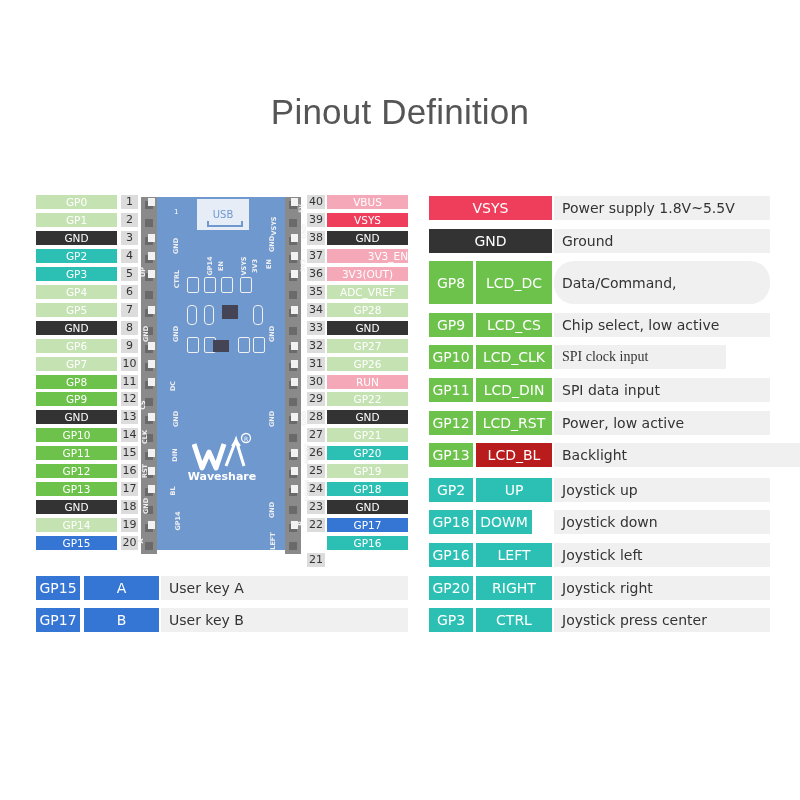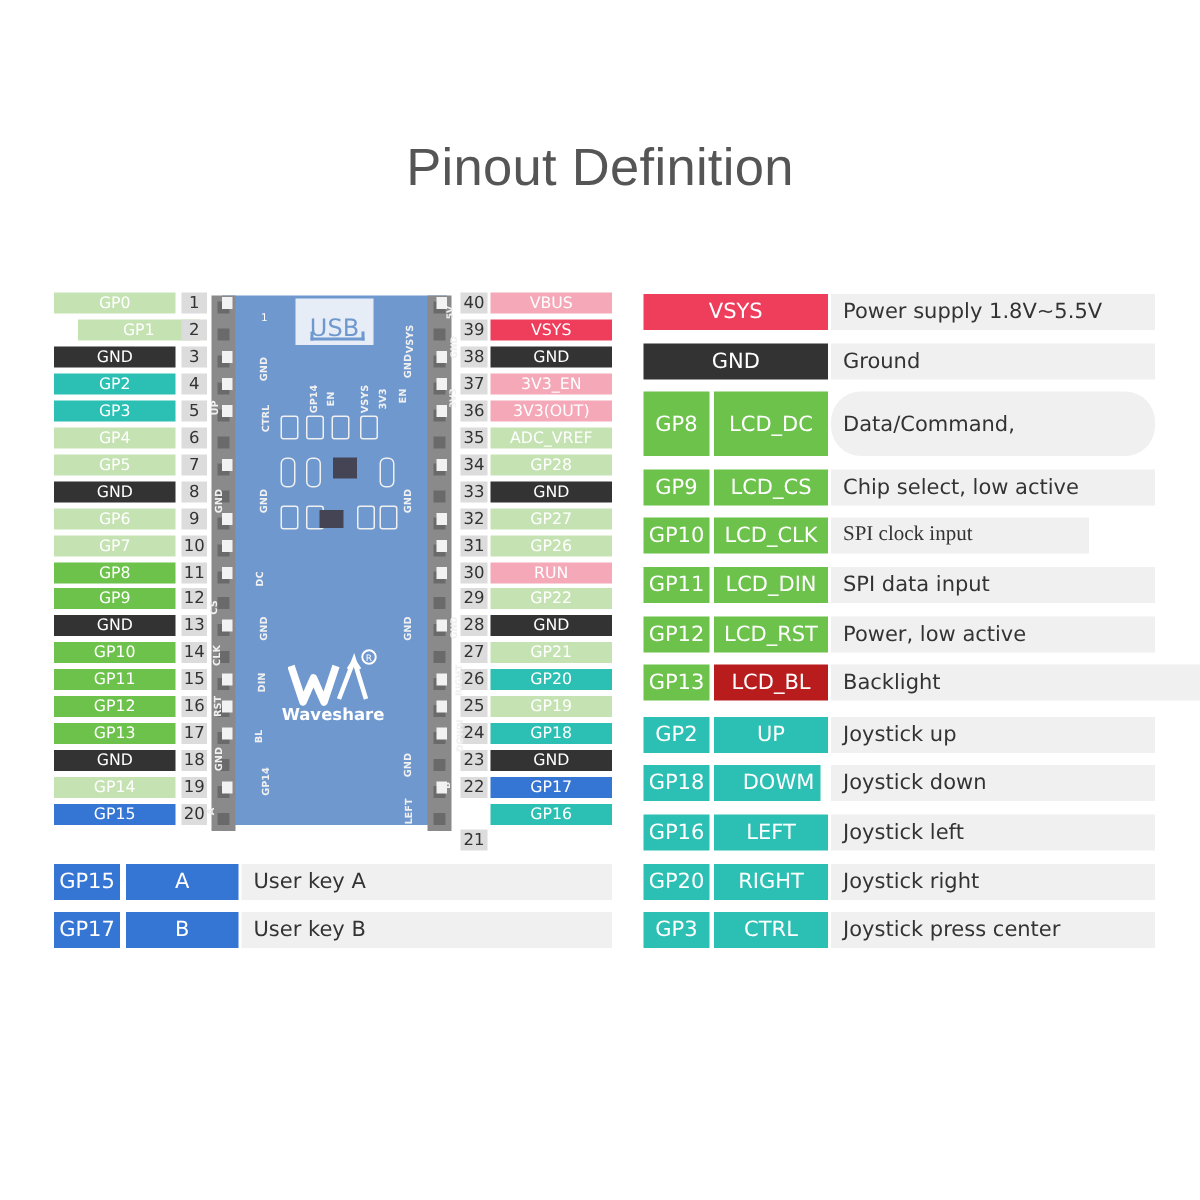--- a/index.html
+++ b/index.html
@@ -13,40 +13,40 @@
   .num { position:absolute; height:14px; line-height:14px; font-size:11px; text-align:center; color:#333;
          background:#dcdcdc; font-family:"DejaVu Sans", sans-serif; }
   
   .board { position:absolute; left:148px; top:197px; width:150px; height:353px; background:#6f98cf; }
   .header { position:absolute; top:197px; width:16px; height:357px; background:#8a8a8a; }
   .header .pin { position:absolute; left:4px; width:8px; height:8px; background:#6a6a6a; }
   .pad { position:absolute; width:7px; height:8px; background:#f2f2f2; }
   .silk { position:absolute; color:#f0f0f0; font-size:6.5px; font-weight:bold; font-family:"DejaVu Sans", sans-serif;
           transform:rotate(-90deg); transform-origin:center; white-space:nowrap; }
   .usb { position:absolute; left:197px; top:199px; width:52px; height:31px; background:#e6edf7; }
-  .usb span { position:absolute; left:0; width:52px; top:10px; text-align:center; color:#6f98cf; font-size:16px; font-family:"DejaVu Sans", sans-serif; }
+  .usb span { position:absolute; left:0; width:52px; top:10px; text-align:center; color:#6f98cf; font-size:10px; font-family:"DejaVu Sans", sans-serif; }
   .usb .bracket { position:absolute; left:10px; top:22px; width:32px; height:4px; border:2px solid #6f98cf; border-top:none; }
   .comp { position:absolute; border:1.5px solid #f0f0f0; border-radius:2px; }
   .logo { position:absolute; left:192px; top:432px; width:60px; height:40px; }
   .logo-text { position:absolute; left:182px; top:470px; width:80px; text-align:center; color:#fff; font-size:11px; font-weight:bold; font-family:"DejaVu Sans", sans-serif; }
   
   .cell { position:absolute; color:#fff; font-size:14px; text-align:center; font-family:"DejaVu Sans", sans-serif; display:flex; align-items:center; justify-content:center; }
   .desc { position:absolute; background:#f0f0f0; color:#333; font-size:14px; font-family:"DejaVu Sans", sans-serif;
           padding-left:8px; box-sizing:border-box; display:flex; flex-direction:column; justify-content:center; }
   .desc .sub { font-size:12.5px; }
 </style>
 </head>
 <body>
 
 <div class="title">Pinout Definition</div>
 
 <div id="left-pins">
     <div class="lbl" style="left:36px;top:195px;width:81px;background:#c5e3b2;">GP0</div>
     <div class="num" style="left:121px;top:195px;width:17px;">1</div>
-    <div class="lbl" style="left:36px;top:212.95px;width:81px;background:#c5e3b2;margin-left:16px;">GP1</div>
+    <div class="lbl" style="left:36px;top:212.95px;width:81px;background:#c5e3b2;">GP1</div>
     <div class="num" style="left:121px;top:212.95px;width:17px;">2</div>
     <div class="lbl" style="left:36px;top:230.9px;width:81px;background:#333333;">GND</div>
     <div class="num" style="left:121px;top:230.9px;width:17px;">3</div>
     <div class="lbl" style="left:36px;top:248.85px;width:81px;background:#2cc0b4;">GP2</div>
     <div class="num" style="left:121px;top:248.85px;width:17px;">4</div>
     <div class="lbl" style="left:36px;top:266.8px;width:81px;background:#2cc0b4;">GP3</div>
     <div class="num" style="left:121px;top:266.8px;width:17px;">5</div>
     <div class="lbl" style="left:36px;top:284.75px;width:81px;background:#c5e3b2;">GP4</div>
     <div class="num" style="left:121px;top:284.75px;width:17px;">6</div>
     <div class="lbl" style="left:36px;top:302.7px;width:81px;background:#c5e3b2;">GP5</div>
@@ -79,21 +79,21 @@
     <div class="num" style="left:121px;top:536.05px;width:17px;">20</div>
   </div>
 <div id="right-pins">
     <div class="num" style="left:307px;top:195px;width:18px;">40</div>
     <div class="lbl" style="left:327px;top:195px;width:81px;background:#f5a9b8;">VBUS</div>
     <div class="num" style="left:307px;top:212.95px;width:18px;">39</div>
     <div class="lbl" style="left:327px;top:212.95px;width:81px;background:#ef3e5c;">VSYS</div>
     <div class="num" style="left:307px;top:230.9px;width:18px;">38</div>
     <div class="lbl" style="left:327px;top:230.9px;width:81px;background:#333333;">GND</div>
     <div class="num" style="left:307px;top:248.85px;width:18px;">37</div>
-    <div class="lbl" style="left:327px;top:248.85px;width:81px;background:#f5a9b8;">3V3_EN</div>
+    <div class="lbl" style="left:327px;top:248.85px;width:81px;background:#f5a9b8;text-align:right;">3V3_EN</div>
     <div class="num" style="left:307px;top:266.8px;width:18px;">36</div>
     <div class="lbl" style="left:327px;top:266.8px;width:81px;background:#f5a9b8;">3V3(OUT)</div>
     <div class="num" style="left:307px;top:284.75px;width:18px;">35</div>
     <div class="lbl" style="left:327px;top:284.75px;width:81px;background:#c5e3b2;">ADC_VREF</div>
     <div class="num" style="left:307px;top:302.7px;width:18px;">34</div>
     <div class="lbl" style="left:327px;top:302.7px;width:81px;background:#c5e3b2;">GP28</div>
     <div class="num" style="left:307px;top:320.65px;width:18px;">33</div>
     <div class="lbl" style="left:327px;top:320.65px;width:81px;background:#333333;">GND</div>
     <div class="num" style="left:307px;top:338.6px;width:18px;">32</div>
     <div class="lbl" style="left:327px;top:338.6px;width:81px;background:#c5e3b2;">GP27</div>
@@ -303,21 +303,21 @@
     <div class="cell" style="left:476px;top:443px;width:76px;height:24px;background:#b91c1c;">LCD_BL</div>
     <div class="desc" style="left:554px;top:443px;width:253px;height:24px;">
       <span>Backlight</span>
     </div>
     <div class="cell" style="left:429px;top:478px;width:44px;height:24px;background:#2cc0b4;">GP2</div>
     <div class="cell" style="left:476px;top:478px;width:76px;height:24px;background:#2cc0b4;">UP</div>
     <div class="desc" style="left:554px;top:478px;width:216px;height:24px;">
       <span>Joystick up</span>
     </div>
     <div class="cell" style="left:429px;top:510px;width:44px;height:24px;background:#2cc0b4;">GP18</div>
-    <div class="cell" style="left:476px;top:510px;width:56px;height:24px;background:#2cc0b4;padding-left:15px;">DOWM</div>
+    <div class="cell" style="left:476px;top:510px;width:56px;height:24px;background:#2cc0b4;">DOWM</div>
     <div class="desc" style="left:554px;top:510px;width:216px;height:24px;">
       <span>Joystick down</span>
     </div>
     <div class="cell" style="left:429px;top:543px;width:44px;height:24px;background:#2cc0b4;">GP16</div>
     <div class="cell" style="left:476px;top:543px;width:76px;height:24px;background:#2cc0b4;">LEFT</div>
     <div class="desc" style="left:554px;top:543px;width:216px;height:24px;">
       <span>Joystick left</span>
     </div>
     <div class="cell" style="left:429px;top:576px;width:44px;height:24px;background:#2cc0b4;">GP20</div>
     <div class="cell" style="left:476px;top:576px;width:76px;height:24px;background:#2cc0b4;">RIGHT</div>

